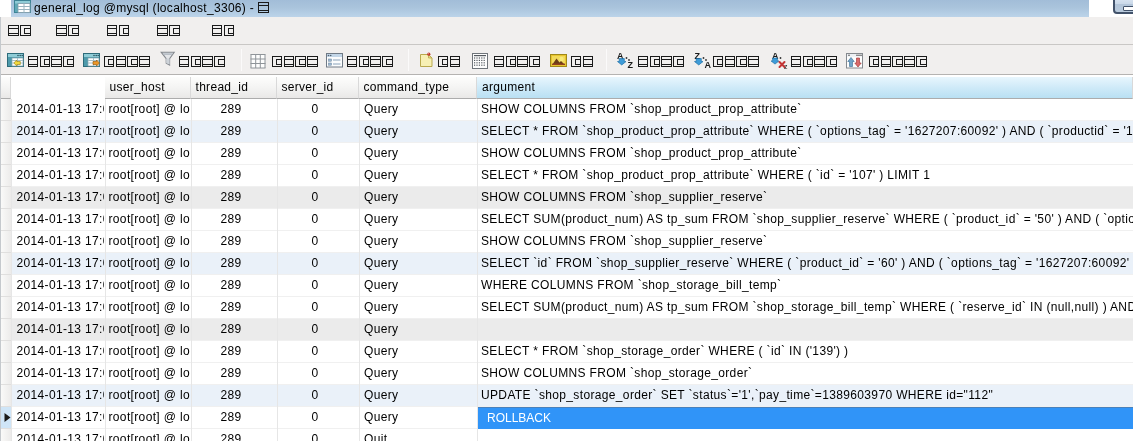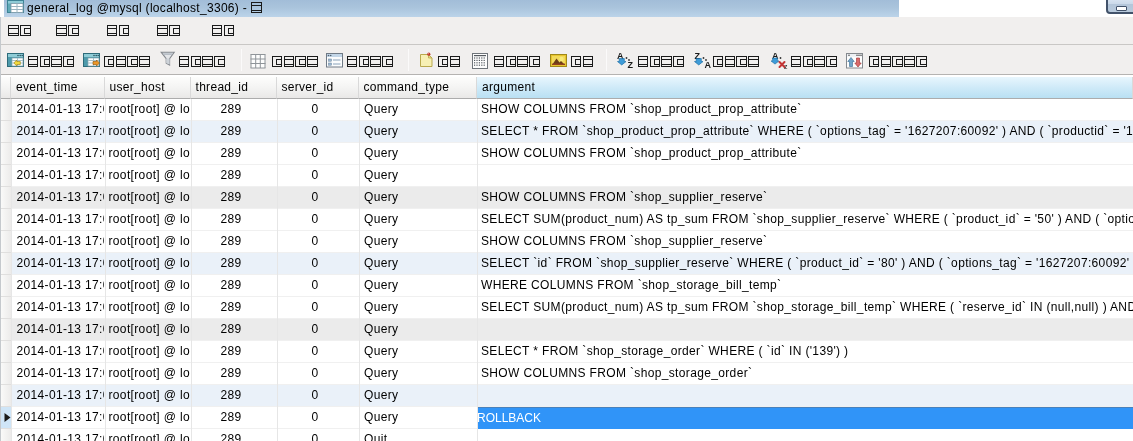--- a/index.html
+++ b/index.html
@@ -1,18 +1,18 @@
 <!DOCTYPE html>
 <html><head><meta charset="utf-8"><style>
 *{margin:0;padding:0;box-sizing:border-box}
 html,body{width:1133px;height:441px;overflow:hidden;font-family:"Liberation Sans",sans-serif;background:#fff}
 .abs{position:absolute}
 #wrap{position:relative;width:1133px;height:441px;overflow:hidden}
 
-#title{left:4px;top:0;width:895px;height:17px;background:linear-gradient(180deg,#a2bdd8 0%,#aac4dc 45%,#b5cee5 80%,#bcd3e9 100%)}
+#title{left:11px;top:0;width:1078px;height:17px;background:linear-gradient(180deg,#a2bdd8 0%,#aac4dc 45%,#b5cee5 80%,#bcd3e9 100%)}
 #title .txt{left:23px;top:1px;font-size:12px;line-height:15px;color:#000;white-space:nowrap;letter-spacing:0.3px}
 #minbtn{left:1102px;top:-5px;width:44px;height:19px;border:2px solid #42526a;border-radius:4px;background:linear-gradient(180deg,#dfe9f4 0%,#cbd9e9 45%,#b4c6da 50%,#b9cadc 100%)}
 #minbar{left:1112px;top:6px;width:11px;height:5px;background:#fff;border:1px solid #42526a;border-radius:1px}
 
 #menu{left:0;top:17px;width:1133px;height:28px;background:#f1efee;border-bottom:1px solid #c9c7c5}
 
 #tbar{left:0;top:45px;width:1133px;height:30px;background:#f1efee;border-bottom:1px solid #b5b3b1}
 .tsep{top:4px;width:1px;height:22px;background:#c9c7c5;border-right:1px solid #fbfafa}
 .tlbl{top:11px;height:12px}
 .ticon{top:8px}
@@ -29,21 +29,21 @@
 
 .row{left:0;width:1133px;height:22px;border-bottom:1px solid #f0f0f0;font-size:12px;line-height:21px;color:#000;letter-spacing:0.35px}
 .cell{position:absolute;top:0;height:21px;white-space:nowrap;overflow:hidden}
 .num{text-align:center}
 
 .vl{top:99px;width:1px;height:342px;background:#e6e6e6}
 
 #rh{left:0;top:99px;width:11px;height:342px;background:#f2f1f0}
 .rhc{left:0;width:11px;height:22px;border-bottom:1px solid #e0dfde;background:linear-gradient(90deg,#fbfbfa,#ecebea)}
 #selcell{left:477px;top:407px;width:656px;height:22px;background:#3094f8;border-top:1px solid #4781bd;color:#fff;font-size:12px;line-height:21px}
-#selcell span{padding-left:0}
+#selcell span{padding-left:10px}
 #leftborder{left:0;top:17px;width:1px;height:424px;background:#c5c9cd}
 </style></head>
 <body>
 <div id="wrap">
 
 <div class="abs" id="title">
   <svg class="abs" style="left:3px;top:0" width="17" height="13" viewBox="0 0 17 13">
     <rect x="0.5" y="0.5" width="16" height="12" fill="#60aab8" stroke="#3d8496"></rect>
     <rect x="1" y="1" width="15" height="2.5" fill="#8ecbd6"></rect>
     <rect x="4" y="3.5" width="12" height="9" fill="#ffffff" stroke="#7d99a8" stroke-width="0.8"></rect>
@@ -202,21 +202,20 @@
       <div class="abs tlbl" style="left: 712px;"><i class="cj v"></i><i class="cj"></i><i class="cj v"></i><i class="cj"></i></div>
       <div class="abs tlbl" style="left: 790px;"><i class="cj"></i><i class="cj v"></i><i class="cj"></i><i class="cj v"></i></div>
       <div class="abs tlbl" style="left: 868px;"><i class="cj v"></i><i class="cj"></i><i class="cj v"></i><i class="cj"></i><i class="cj v"></i></div>
       <div class="abs tsep" style="left: 241px;"></div>
       <div class="abs tsep" style="left: 408px;"></div>
       <div class="abs tsep" style="left: 606px;"></div>
     </div>
 
 <div class="abs" id="ghead">
       <div class="abs hc" style="left: 0px; width: 11px;"></div>
-      <div class="abs hc" style="left: 11px; width: 93.5px;"><span>event_time</span></div>
       <div class="abs hc" style="left: 104.5px; width: 86px;"><span>user_host</span></div>
       <div class="abs hc" style="left: 190.5px; width: 86px;"><span>thread_id</span></div>
       <div class="abs hc" style="left: 276.5px; width: 82px;"><span>server_id</span></div>
       <div class="abs hc" id="hsel" style="left: 477px; width: 656px;"><span>argument</span></div>
       <div class="abs hc" style="left: 358.5px; width: 118.5px;"><span>command_type</span></div>
     </div>
 
 <div class="abs" id="rows">
       <div class="abs row" style="top: 99px;">
         <div class="cell" style="left:16.5px;width:87px">2014-01-13 17:00:00</div>
@@ -241,20 +240,21 @@
         <div class="cell num" style="left:276.5px;width:77px">0</div>
         <div class="cell" style="left:364px;width:112px">Query</div>
         <div class="cell" style="left:481px;width:652px">SHOW COLUMNS FROM `shop_product_prop_attribute`</div>
       </div>
       <div class="abs row" style="top: 165px;">
         <div class="cell" style="left:16.5px;width:87px">2014-01-13 17:00:00</div>
         <div class="cell" style="left:108.5px;width:81px">root[root] @ lo</div>
         <div class="cell num" style="left:190.5px;width:81px">289</div>
         <div class="cell num" style="left:276.5px;width:77px">0</div>
         <div class="cell" style="left:364px;width:112px">Query</div>
+        <div class="cell" style="left:481px;width:652px">SELECT * FROM `shop_product_prop_attribute` WHERE ( `id` = '107' ) LIMIT 1</div>
       </div>
       <div class="abs row" style="top: 187px; background: rgb(235, 235, 235);">
         <div class="cell" style="left:16.5px;width:87px">2014-01-13 17:00:00</div>
         <div class="cell" style="left:108.5px;width:81px">root[root] @ lo</div>
         <div class="cell num" style="left:190.5px;width:81px">289</div>
         <div class="cell num" style="left:276.5px;width:77px">0</div>
         <div class="cell" style="left:364px;width:112px">Query</div>
         <div class="cell" style="left:481px;width:652px">SHOW COLUMNS FROM `shop_supplier_reserve`</div>
       </div>
       <div class="abs row" style="top: 209px;">
@@ -272,21 +272,21 @@
         <div class="cell num" style="left:276.5px;width:77px">0</div>
         <div class="cell" style="left:364px;width:112px">Query</div>
         <div class="cell" style="left:481px;width:652px">SHOW COLUMNS FROM `shop_supplier_reserve`</div>
       </div>
       <div class="abs row" style="top: 253px; background: rgb(234, 241, 249);">
         <div class="cell" style="left:16.5px;width:87px">2014-01-13 17:00:00</div>
         <div class="cell" style="left:108.5px;width:81px">root[root] @ lo</div>
         <div class="cell num" style="left:190.5px;width:81px">289</div>
         <div class="cell num" style="left:276.5px;width:77px">0</div>
         <div class="cell" style="left:364px;width:112px">Query</div>
-        <div class="cell" style="left:481px;width:652px">SELECT `id` FROM `shop_supplier_reserve` WHERE ( `product_id` = '80' ) AND ( `options_tag` = '1627207:60092'</div>
+        <div class="cell" style="left:481px;width:652px">SELECT `id` FROM `shop_supplier_reserve` WHERE ( `product_id` = '60' ) AND ( `options_tag` = '1627207:60092'</div>
       </div>
       <div class="abs row" style="top: 275px;">
         <div class="cell" style="left:16.5px;width:87px">2014-01-13 17:00:00</div>
         <div class="cell" style="left:108.5px;width:81px">root[root] @ lo</div>
         <div class="cell num" style="left:190.5px;width:81px">289</div>
         <div class="cell num" style="left:276.5px;width:77px">0</div>
         <div class="cell" style="left:364px;width:112px">Query</div>
         <div class="cell" style="left:481px;width:652px">WHERE COLUMNS FROM `shop_storage_bill_temp`</div>
       </div>
       <div class="abs row" style="top: 297px;">
@@ -319,20 +319,21 @@
         <div class="cell num" style="left:276.5px;width:77px">0</div>
         <div class="cell" style="left:364px;width:112px">Query</div>
         <div class="cell" style="left:481px;width:652px">SHOW COLUMNS FROM `shop_storage_order`</div>
       </div>
       <div class="abs row" style="top: 385px; background: rgb(234, 241, 249);">
         <div class="cell" style="left:16.5px;width:87px">2014-01-13 17:00:00</div>
         <div class="cell" style="left:108.5px;width:81px">root[root] @ lo</div>
         <div class="cell num" style="left:190.5px;width:81px">289</div>
         <div class="cell num" style="left:276.5px;width:77px">0</div>
         <div class="cell" style="left:364px;width:112px">Query</div>
+        <div class="cell" style="left:481px;width:652px">UPDATE `shop_storage_order` SET `status`='1',`pay_time`=1389603970 WHERE id="112"</div>
       </div>
       <div class="abs row" style="top: 407px;">
         <div class="cell" style="left:16.5px;width:87px">2014-01-13 17:00:00</div>
         <div class="cell" style="left:108.5px;width:81px">root[root] @ lo</div>
         <div class="cell num" style="left:190.5px;width:81px">289</div>
         <div class="cell num" style="left:276.5px;width:77px">0</div>
         <div class="cell" style="left:364px;width:112px">Query</div>
         <div class="cell" style="left:481px;width:652px"></div>
       </div>
       <div class="abs row" style="top: 429px;">

